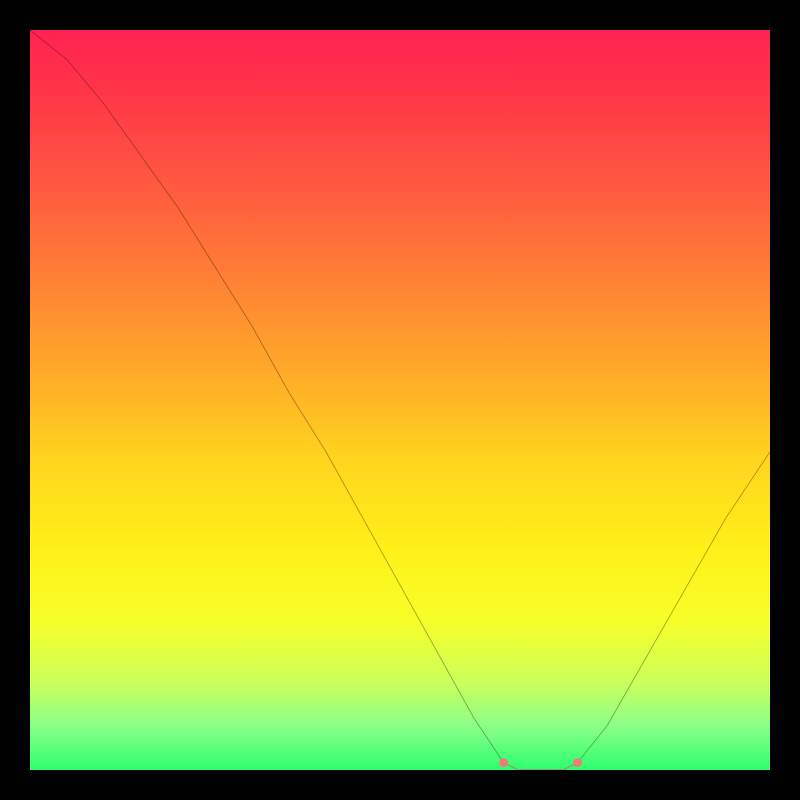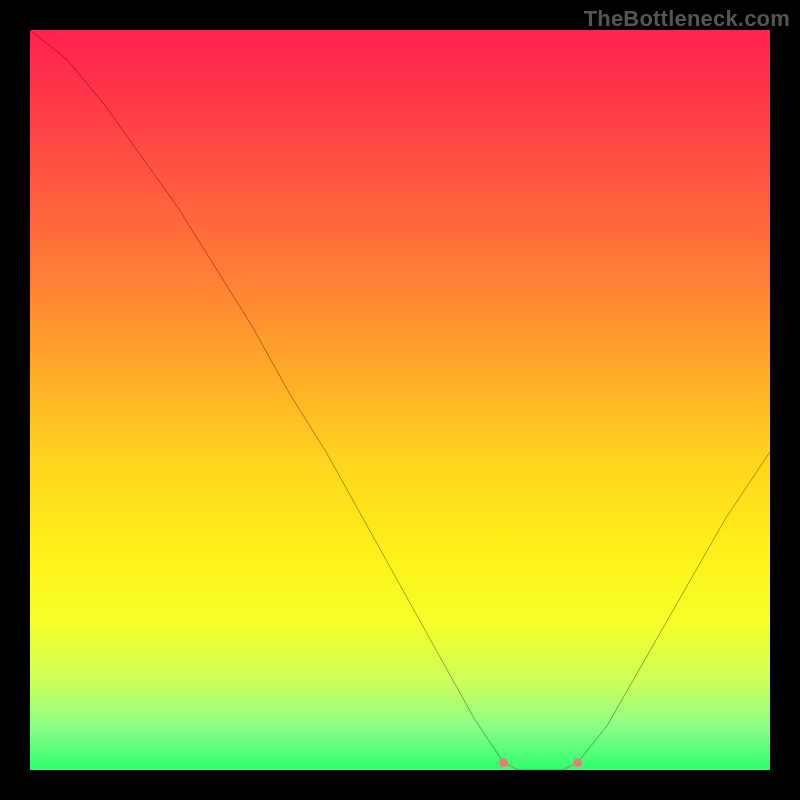--- a/index.html
+++ b/index.html
@@ -61,21 +61,20 @@
     left: 0;
     top: 0;
     width: 100%;
     height: 100%;
   }
 </style>
 </head>
 <body>
 
 <div class="frame">
-  <div class="watermark">TheBottleneck.com</div>
   <div class="plot">
     <div class="gradient"></div>
     <svg class="curve" viewBox="0 0 100 100" preserveAspectRatio="none">
       <path d="M0.00 0.00 L5.00 4.00 L10.00 10.00 L15.00 17.00 L20.00 24.00 L25.00 32.00 L30.00 40.00 L35.00 49.00 L40.00 57.00 L45.00 66.00 L50.00 75.00 L55.00 84.00 L60.00 93.00 L64.00 99.00 L66.00 100.00 L68.00 100.00 L70.00 100.00 L72.00 100.00 L74.00 99.00 L78.00 94.00 L82.00 87.00 L86.00 80.00 L90.00 73.00 L94.00 66.00 L98.00 60.00 L100.00 57.00" fill="none" stroke="#000000" stroke-width="0.35" vector-effect="non-scaling-stroke"></path>
       <g>
           <path d="M64.00 99.00 L66.00 100.00 L68.00 100.00 L70.00 100.00 L72.00 100.00 L74.00 99.00" fill="none" stroke="#f07a7a" stroke-width="0.9" stroke-dasharray="1.2 1.0" stroke-linecap="round" vector-effect="non-scaling-stroke"></path>
           <circle cx="64.00" cy="99.00" r="0.6" fill="#f07a7a"></circle>
           <circle cx="74.00" cy="99.00" r="0.6" fill="#f07a7a"></circle>
         </g>
     </svg>

